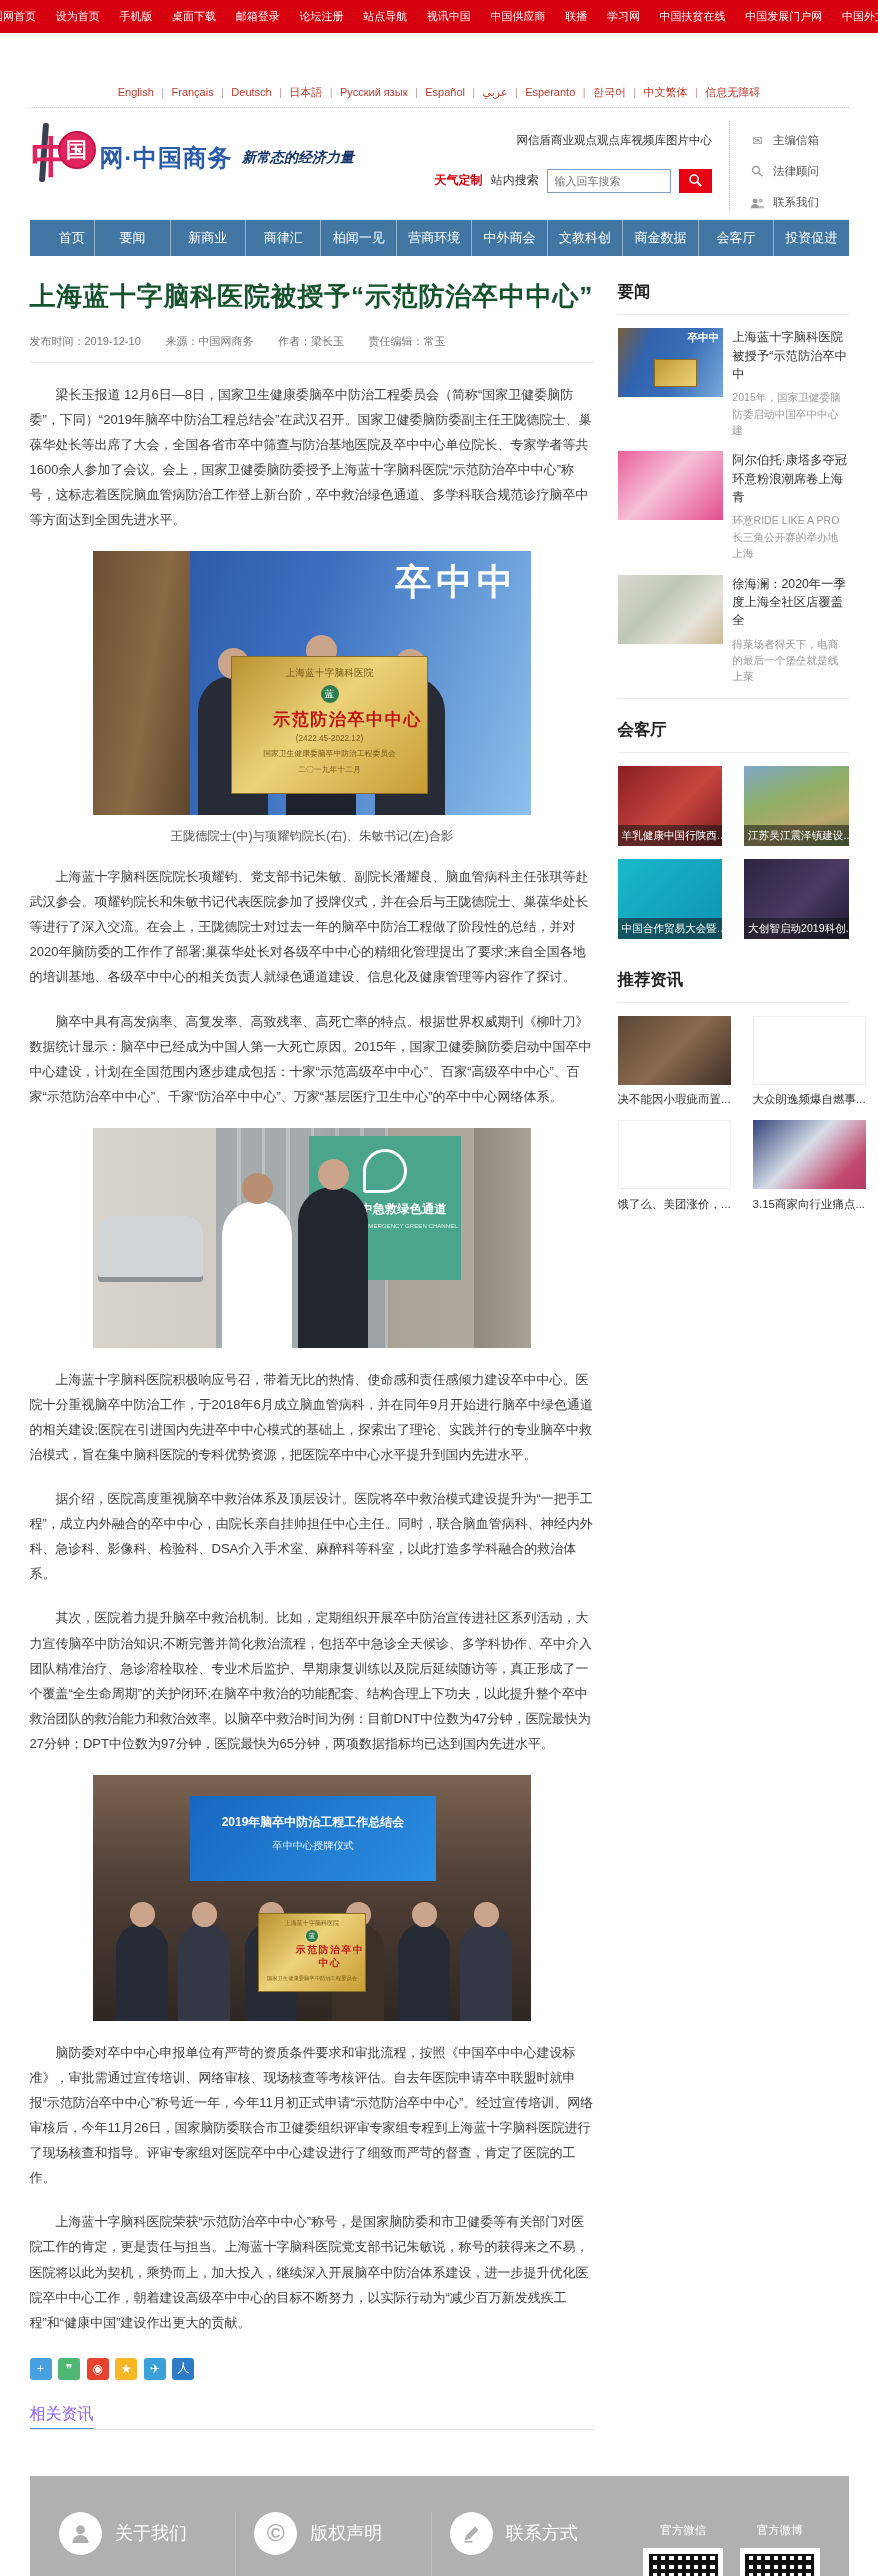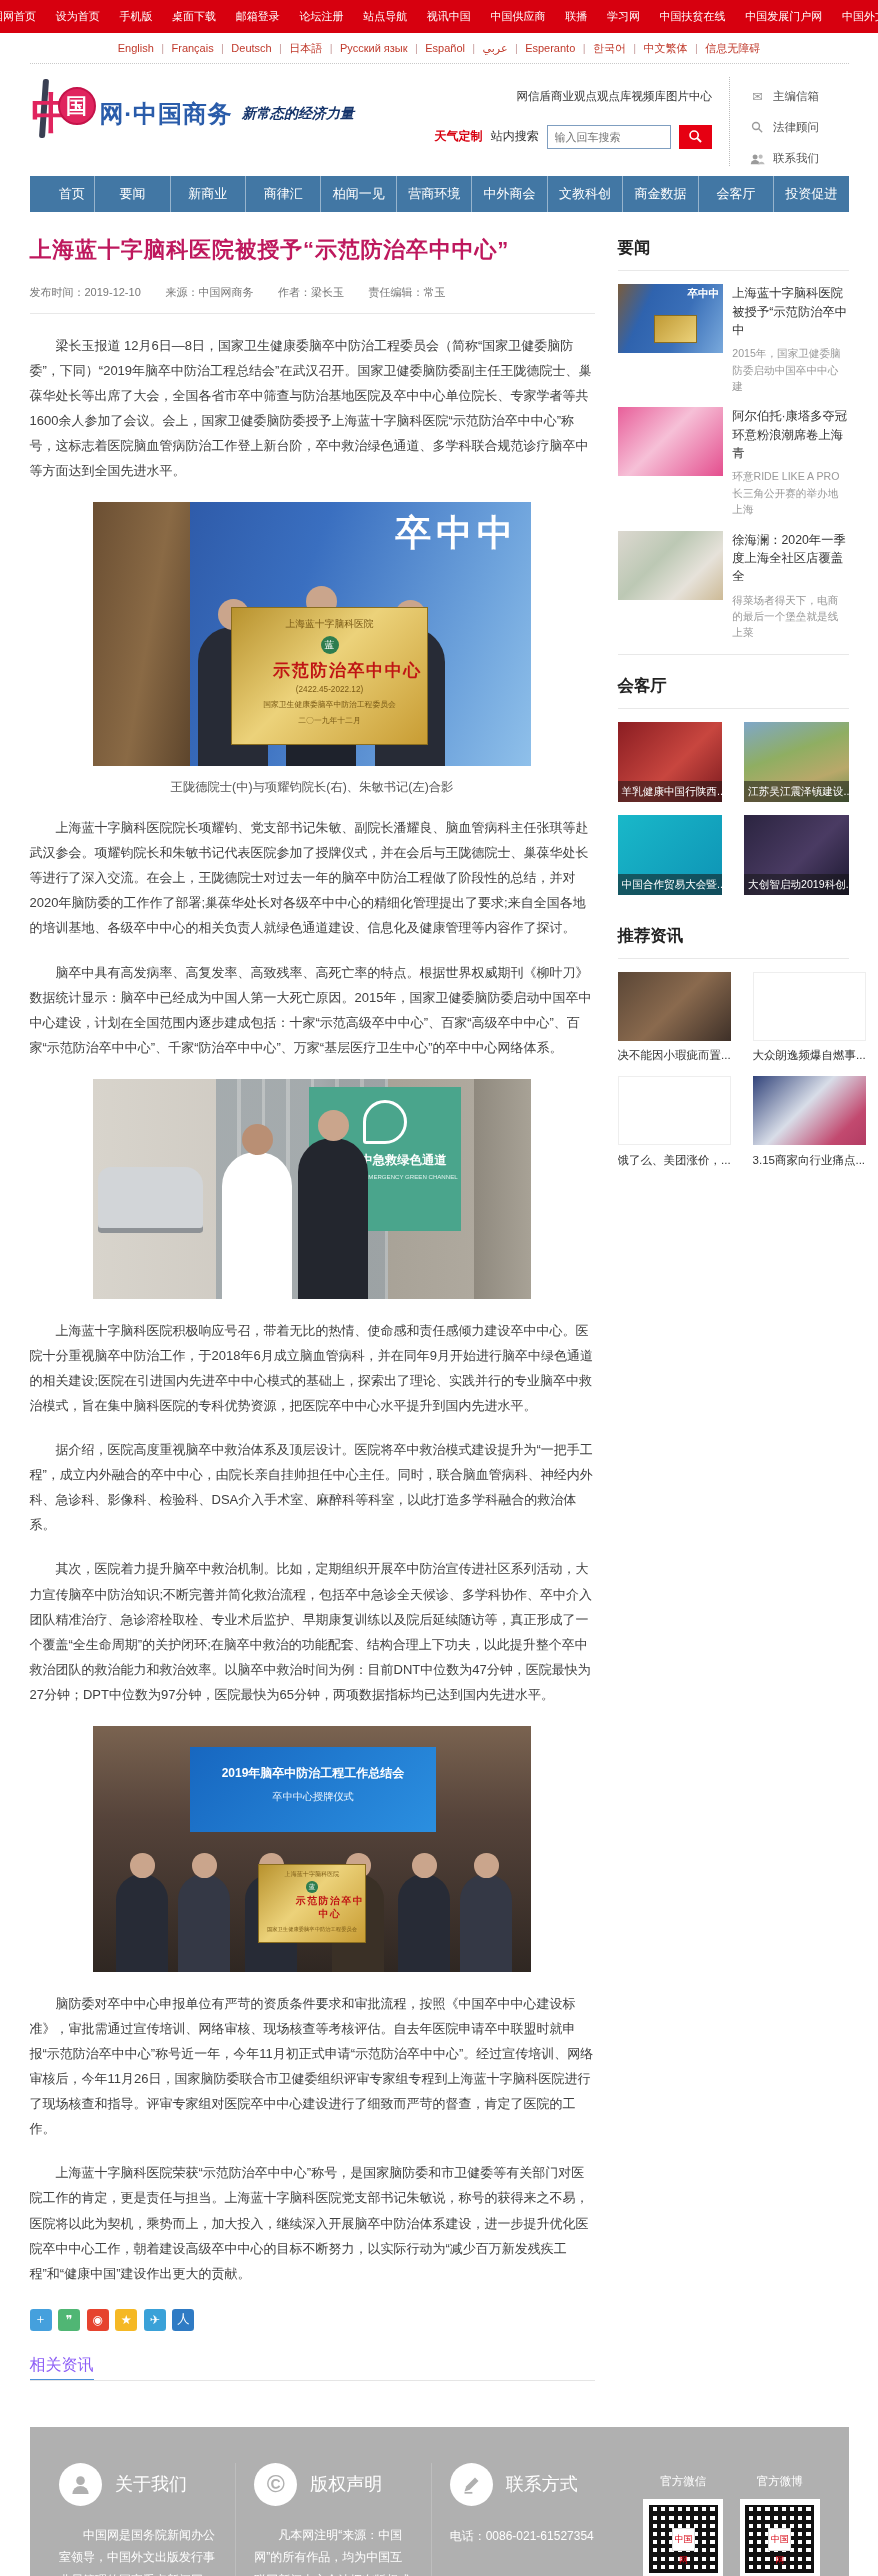--- a/index.html
+++ b/index.html
@@ -7,21 +7,21 @@
     width: 878px; margin: 0 auto; background: #fff;
     font-family: "Liberation Sans", "DejaVu Sans", sans-serif; color: #333;
   }
   .container { width: 819px; margin: 0 auto; }
 
   
   .topbar { background: #d7000f; height: 33px; display: flex; justify-content: center; align-items: center; gap: 19.7px; }
   .topbar a { color: #fff; font-size: 11px; text-decoration: none; white-space: nowrap; cursor: pointer; }
 
   
-  .langbar-wrap { background: #fff; }
+  .langbar-wrap { background: #fff; margin-top: 44px; }
   .langbar { height: 31px; display: flex; justify-content: center; align-items: center; font-size: 11px; border-bottom: 0.8px dotted #c9c9c9; }
   .langbar a { color: #c0392b; text-decoration: none; cursor: pointer; }
   .langbar .sep { color: #c9a0a0; margin: 0 7.4px; }
 
   
   .header { display: flex; padding: 13px 0 9.8px; }
   .logo { display: flex; align-items: flex-start; cursor: pointer; }
   .logo-mark { position: relative; width: 70px; height: 64px; flex: none; }
   .logo-stroke { position: absolute; left: 11.5px; top: 1.6px; width: 5.7px; height: 59px; background: #3a3f52; border-radius: 2.5px; transform: rotate(4deg); }
   .logo-zhong { position: absolute; left: 1.6px; top: 8.2px; font-family: "DejaVu Serif", serif; font-weight: bold; font-size: 43px; color: #e0245e; }
@@ -45,21 +45,21 @@
   .nav { background: #4277a4; height: 36px; display: flex; }
   .nav a { flex: 1; text-align: center; line-height: 36px; color: #fff; font-size: 13px; text-decoration: none; border-right: 0.8px solid rgba(255,255,255,.45); white-space: nowrap; cursor: pointer; }
   .nav a:last-child { border-right: none; }
   .nav a.nav-home { flex: .6; padding-left: 20px; }
 
   
   .main { display: flex; margin-top: 4.9px; }
   .article { width: 565px; }
   .sidebar { width: 231px; margin-left: 23px; }
 
-  .art-title { font-size: 22px; color: #be185d; font-weight: bold; margin: 18px 0 0; letter-spacing: 0.8px; }
+  .art-title { font-size: 26px; color: #14532d; font-weight: bold; margin: 18px 0 0; letter-spacing: 0.8px; }
   .art-meta { margin-top: 19.7px; display: flex; gap: 24.6px; font-size: 11px; color: #777; }
   .art-meta-rule { border-bottom: 0.8px solid #e8e8e8; margin-top: 13px; }
   .para { font-size: 13px; line-height: 1.93; color: #404040; text-indent: 2em; margin: 19px 0; }
 
   .photo { width: 438px; margin: 6.6px auto 0; position: relative; overflow: hidden; }
   .caption { text-align: center; color: #555; font-size: 12.3px; margin: 13px 0 3.3px; }
 
   
   .photo1 { height: 264px; background: linear-gradient(110deg, #274e9b 0%, #3a6fc0 45%, #6ea3dc 80%, #8fc0ea 100%); }
   .p1-strip { position: absolute; left: 0; top: 0; width: 97px; height: 100%; background: linear-gradient(100deg, #6b4f33 0%, #8a6a45 55%, #5d452c 100%); }

